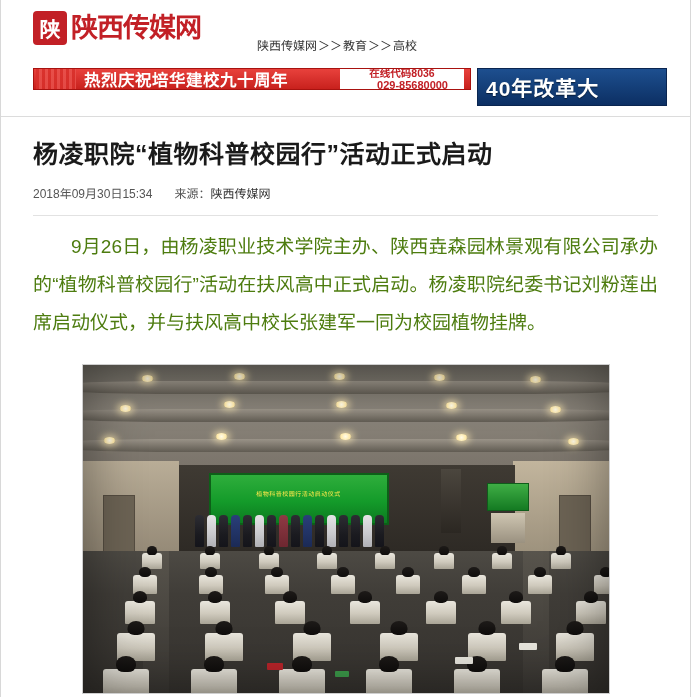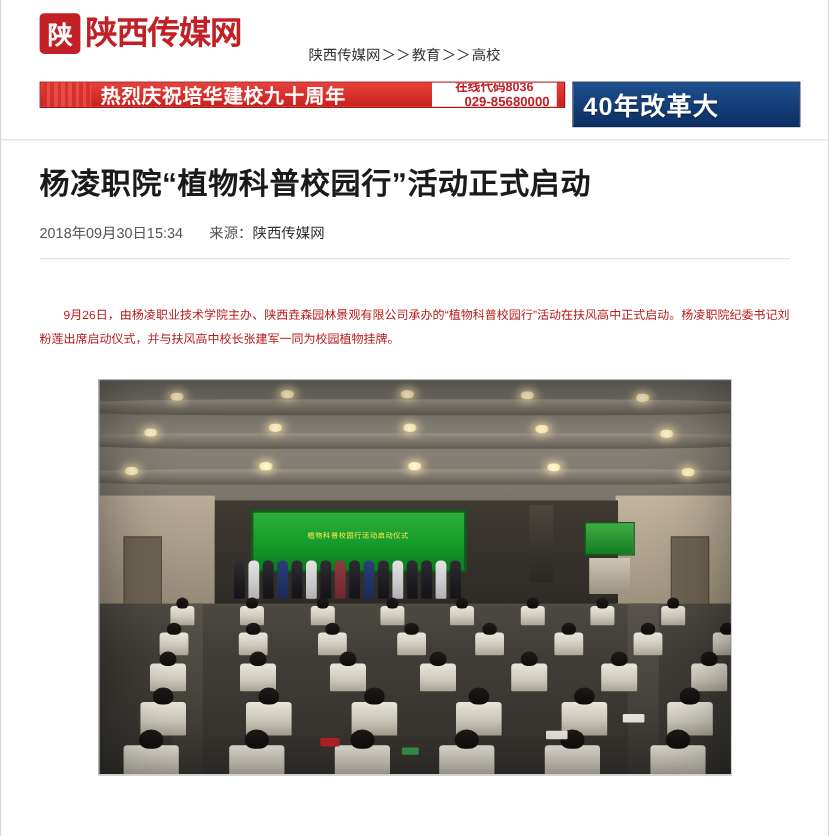--- a/index.html
+++ b/index.html
@@ -108,21 +108,21 @@
     font-weight: bold;
     margin-left: 8px;
     white-space: nowrap;
     letter-spacing: 0.5px;
   }
   .banner-phone {
     margin-left: auto;
     margin-right: 6px;
     background: #fff;
     border-radius: 2px;
-    padding: 2px 6px;
+    padding: 2px 16px;
     text-align: center;
     line-height: 1.15;
   }
   .banner-phone .pl1 { font-size: 10.5px; color: #c22026; font-weight: bold; white-space: nowrap;}
   .banner-phone .pl2 { font-size: 11px; color: #c22026; font-weight: bold; white-space: nowrap; margin-left: 21px;}
   .banner-right {
     width: 190px;
     height: 38px;
     margin-left: 6px;
     background: linear-gradient(180deg, #1d4f8f 0%, #0c2f63 100%);
@@ -177,23 +177,23 @@
   .meta-sub { color: #555; }
   .meta-src { color: #333; }
 
   .meta-rule {
     margin: 14px 0 0 0;
     border: 0;
     border-top: 1px solid #e2e2e2;
   }
 
   .body-text {
-    margin-top: 38px;
-    font-size: 10px;
-    color: #b91c1c;
+    margin-top: 12px;
+    font-size: 19px;
+    color: #4d7c0f;
     line-height: 2.0;
     text-align: justify;
   }
   .body-text p { margin: 0; text-indent: 2em; }
 
   
   .photo-wrap {
     margin: 22px auto 0 auto;
     width: 528px;
   }

